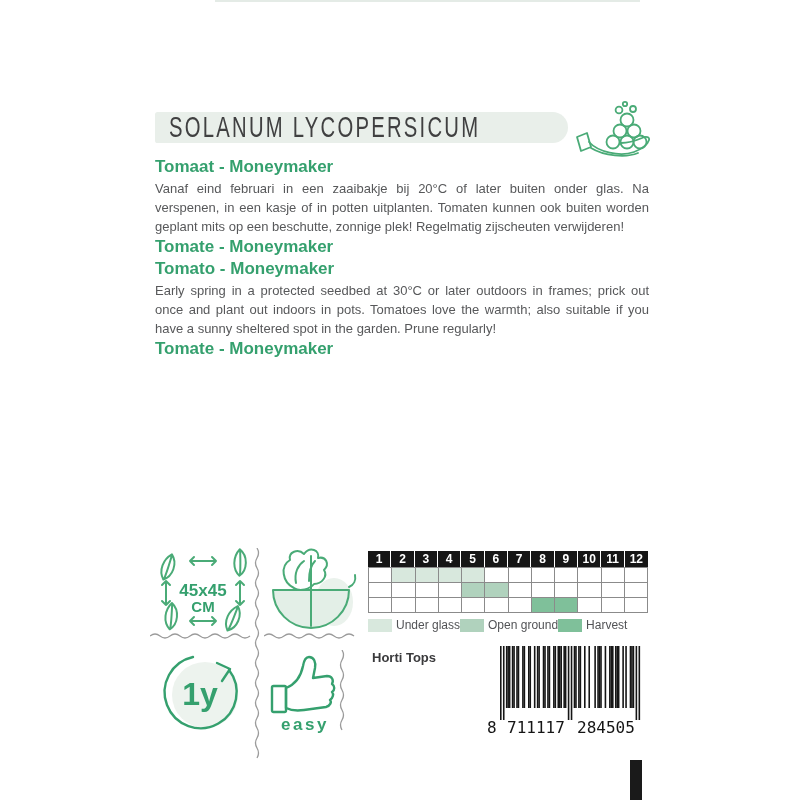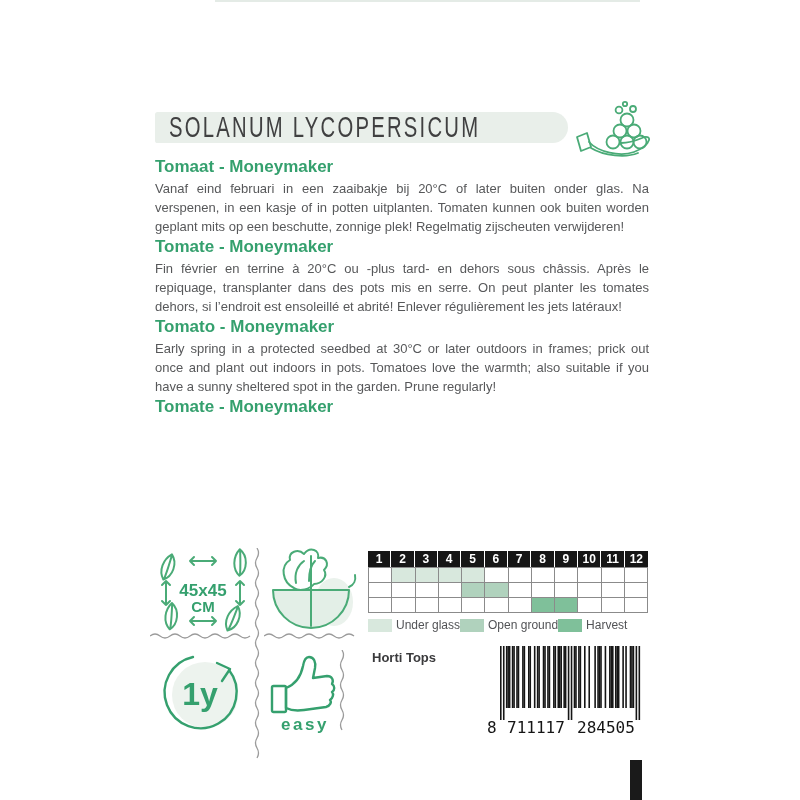--- a/index.html
+++ b/index.html
@@ -78,21 +78,20 @@
     </g>
   </svg>
 
   <div class="abs content">
     <div class="lang-block">
       <h3>Tomaat - Moneymaker</h3>
       <p>Vanaf eind februari in een zaaibakje bij 20°C of later buiten onder glas. Na verspenen, in een kasje of in potten uitplanten. Tomaten kunnen ook buiten worden geplant mits op een beschutte, zonnige plek! Regelmatig zijscheuten verwijderen!</p>
     </div>
     <div class="lang-block">
       <h3>Tomate - Moneymaker</h3>
-      <p>Fin février en terrine à 20°C ou -plus tard- en dehors sous châssis. Après le repiquage, transplanter dans des pots mis en serre. On peut planter les tomates dehors, si l’endroit est ensoleillé et abrité! Enlever régulièrement les jets latéraux!</p>
     </div>
     <div class="lang-block">
       <h3>Tomato - Moneymaker</h3>
       <p>Early spring in a protected seedbed at 30°C or later outdoors in frames; prick out once and plant out indoors in pots. Tomatoes love the warmth; also suitable if you have a sunny sheltered spot in the garden. Prune regularly!</p>
     </div>
     <div class="lang-block">
       <h3>Tomate - Moneymaker</h3>
     </div>
   </div>
 

